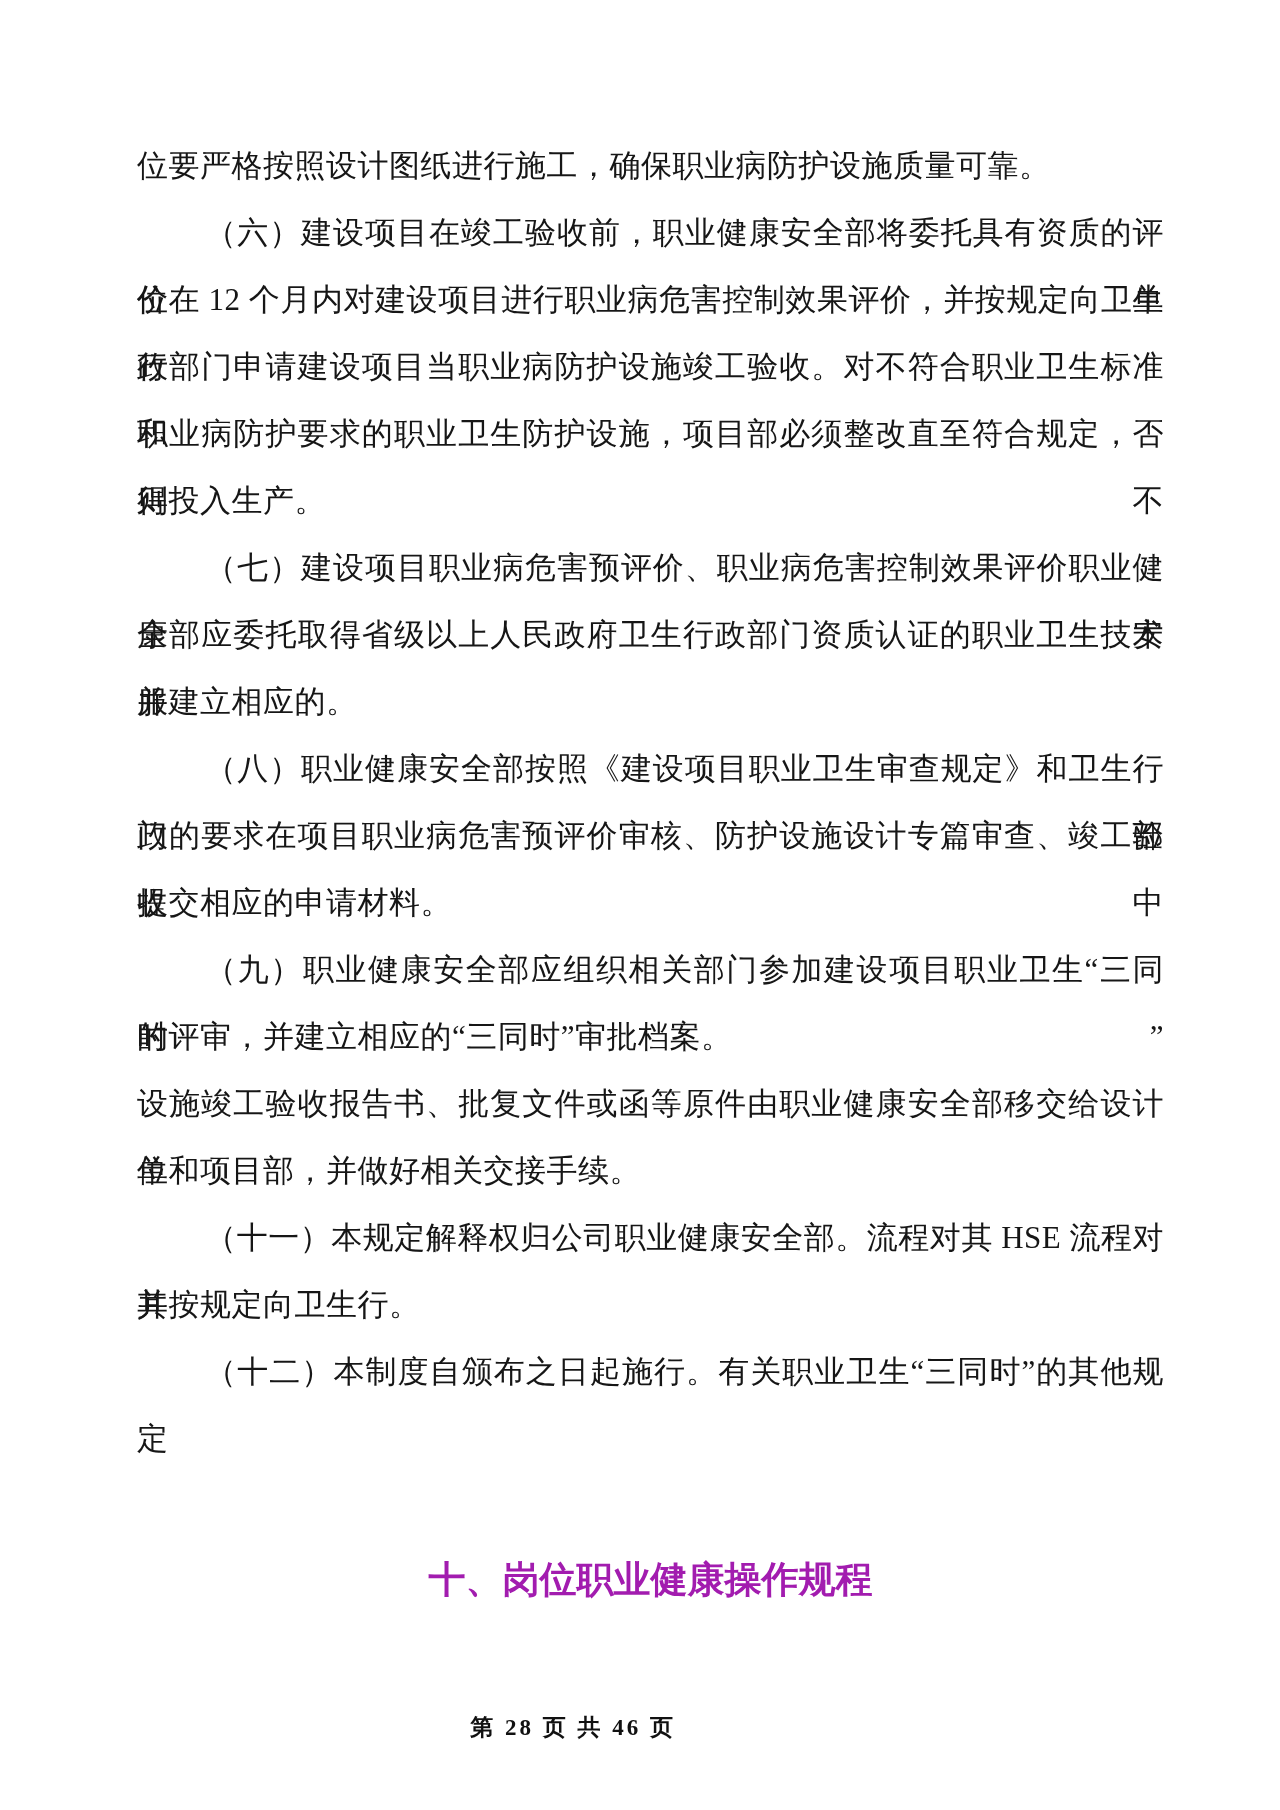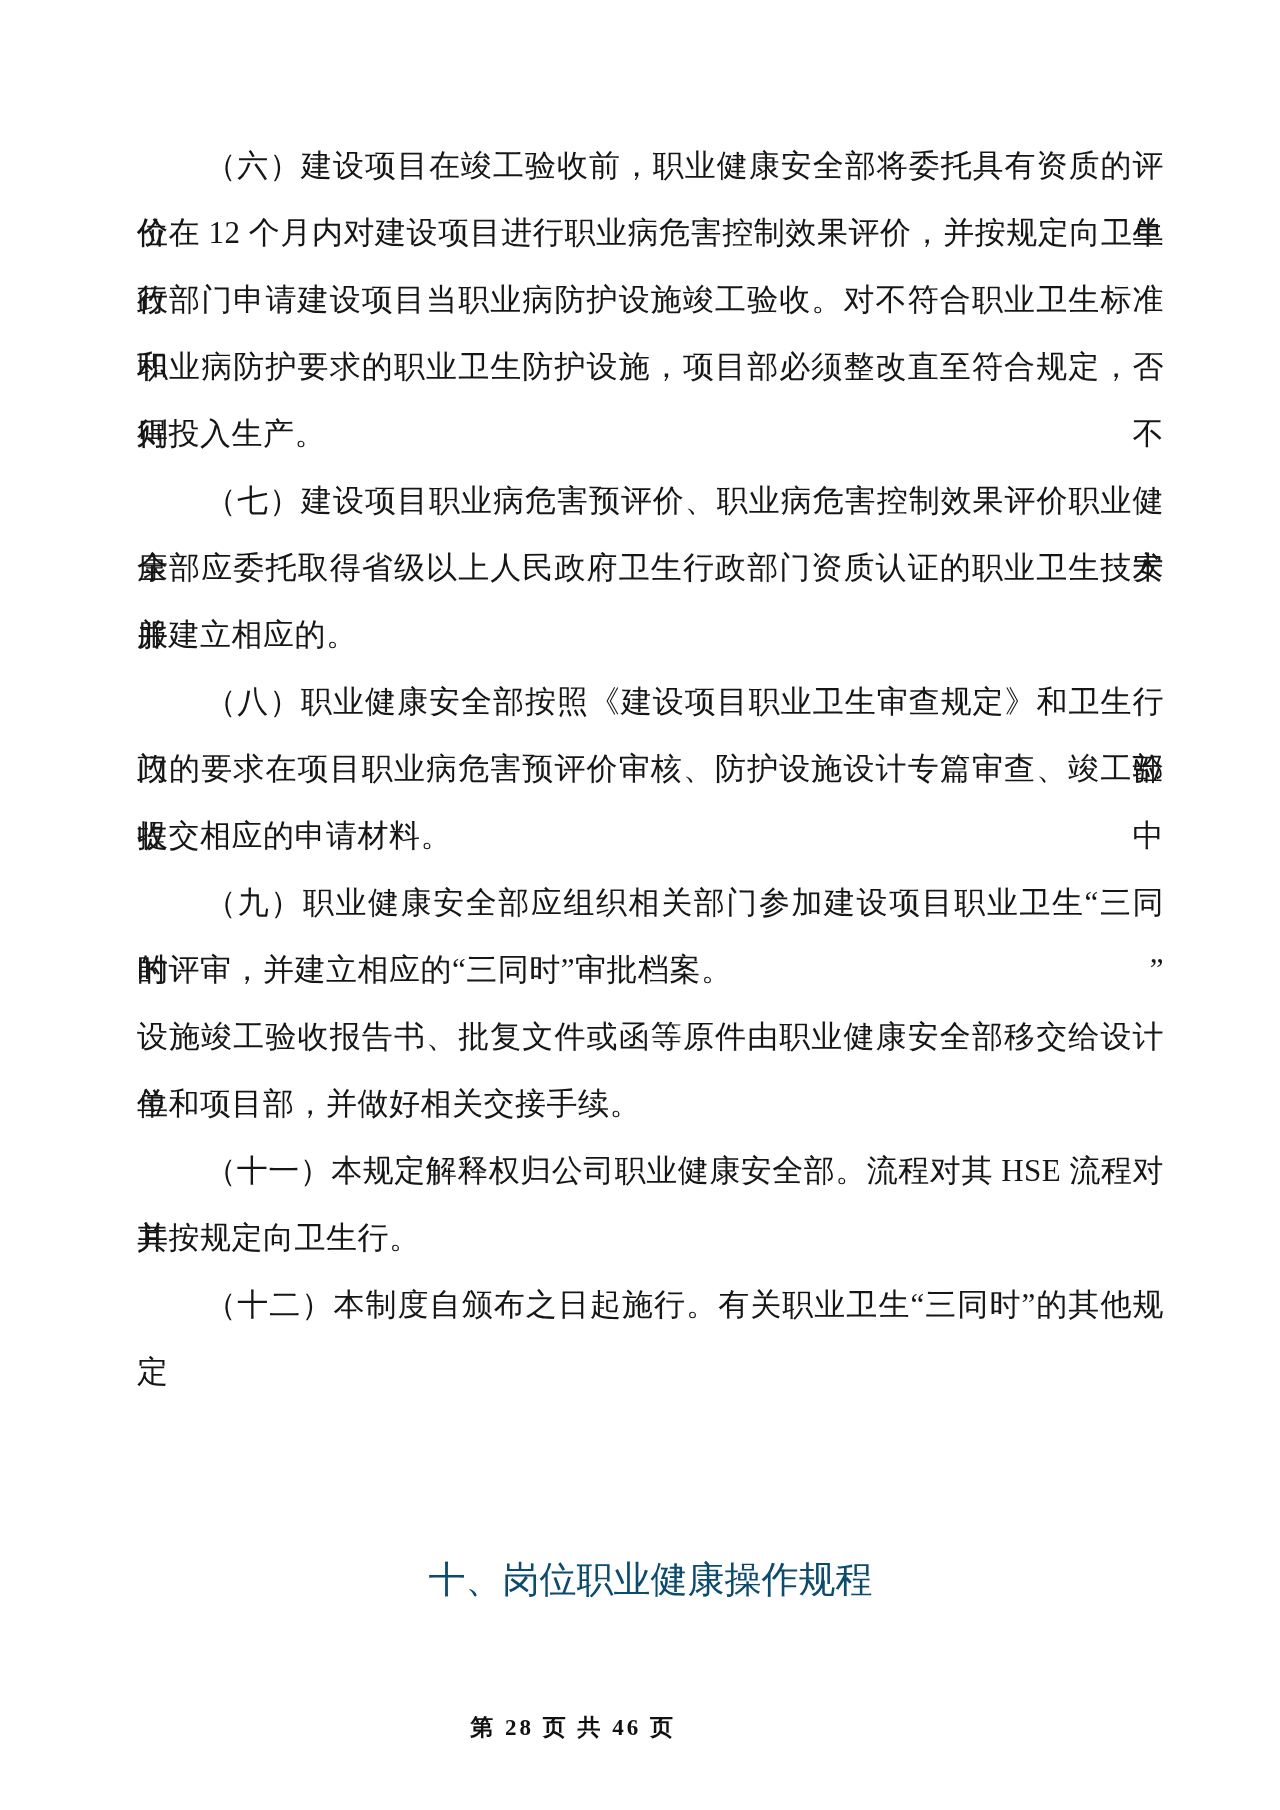--- a/index.html
+++ b/index.html
@@ -38,44 +38,45 @@
     text-indent: 2.2em;
   }
   .heading {
     position: absolute;
     left: 137px;
     top: 1548px;
     width: 1027px;
     margin: 0;
     text-align: center;
     font-family: "Liberation Sans", "DejaVu Sans", sans-serif;
-    font-weight: 400;
+    font-weight: 700;
     font-size: 37px;
     line-height: 64px;
-    color: #0c4a6e;
+    color: #a21caf;
   }
   .footer {
     position: absolute;
     left: 0;
     top: 1672px;
     width: 1146px;
     text-align: center;
     font-weight: 700;
     font-size: 23px;
     line-height: 34px;
     letter-spacing: 3px;
     color: #111111;
     margin-top: 39px;
   }
 </style>
 </head>
 <body>
 
 <div class="page">
   <div class="body-text" id="paragraphs">
+      <div class="line">位要严格按照设计图纸进行施工，确保职业病防护设施质量可靠。</div>
       <div class="line full indent">（六）建设项目在竣工验收前，职业健康安全部将委托具有资质的评价单</div>
       <div class="line full">位在 12 个月内对建设项目进行职业病危害控制效果评价，并按规定向卫生行</div>
       <div class="line full">政部门申请建设项目当职业病防护设施竣工验收。对不符合职业卫生标准和</div>
       <div class="line full">职业病防护要求的职业卫生防护设施，项目部必须整改直至符合规定，否则不</div>
       <div class="line">得投入生产。</div>
       <div class="line full indent">（七）建设项目职业病危害预评价、职业病危害控制效果评价职业健康安</div>
       <div class="line full">全部应委托取得省级以上人民政府卫生行政部门资质认证的职业卫生技术服</div>
       <div class="line">并建立相应的。</div>
       <div class="line full indent">（八）职业健康安全部按照《建设项目职业卫生审查规定》和卫生行政部</div>
       <div class="line full">门的要求在项目职业病危害预评价审核、防护设施设计专篇审查、竣工验收中</div>

